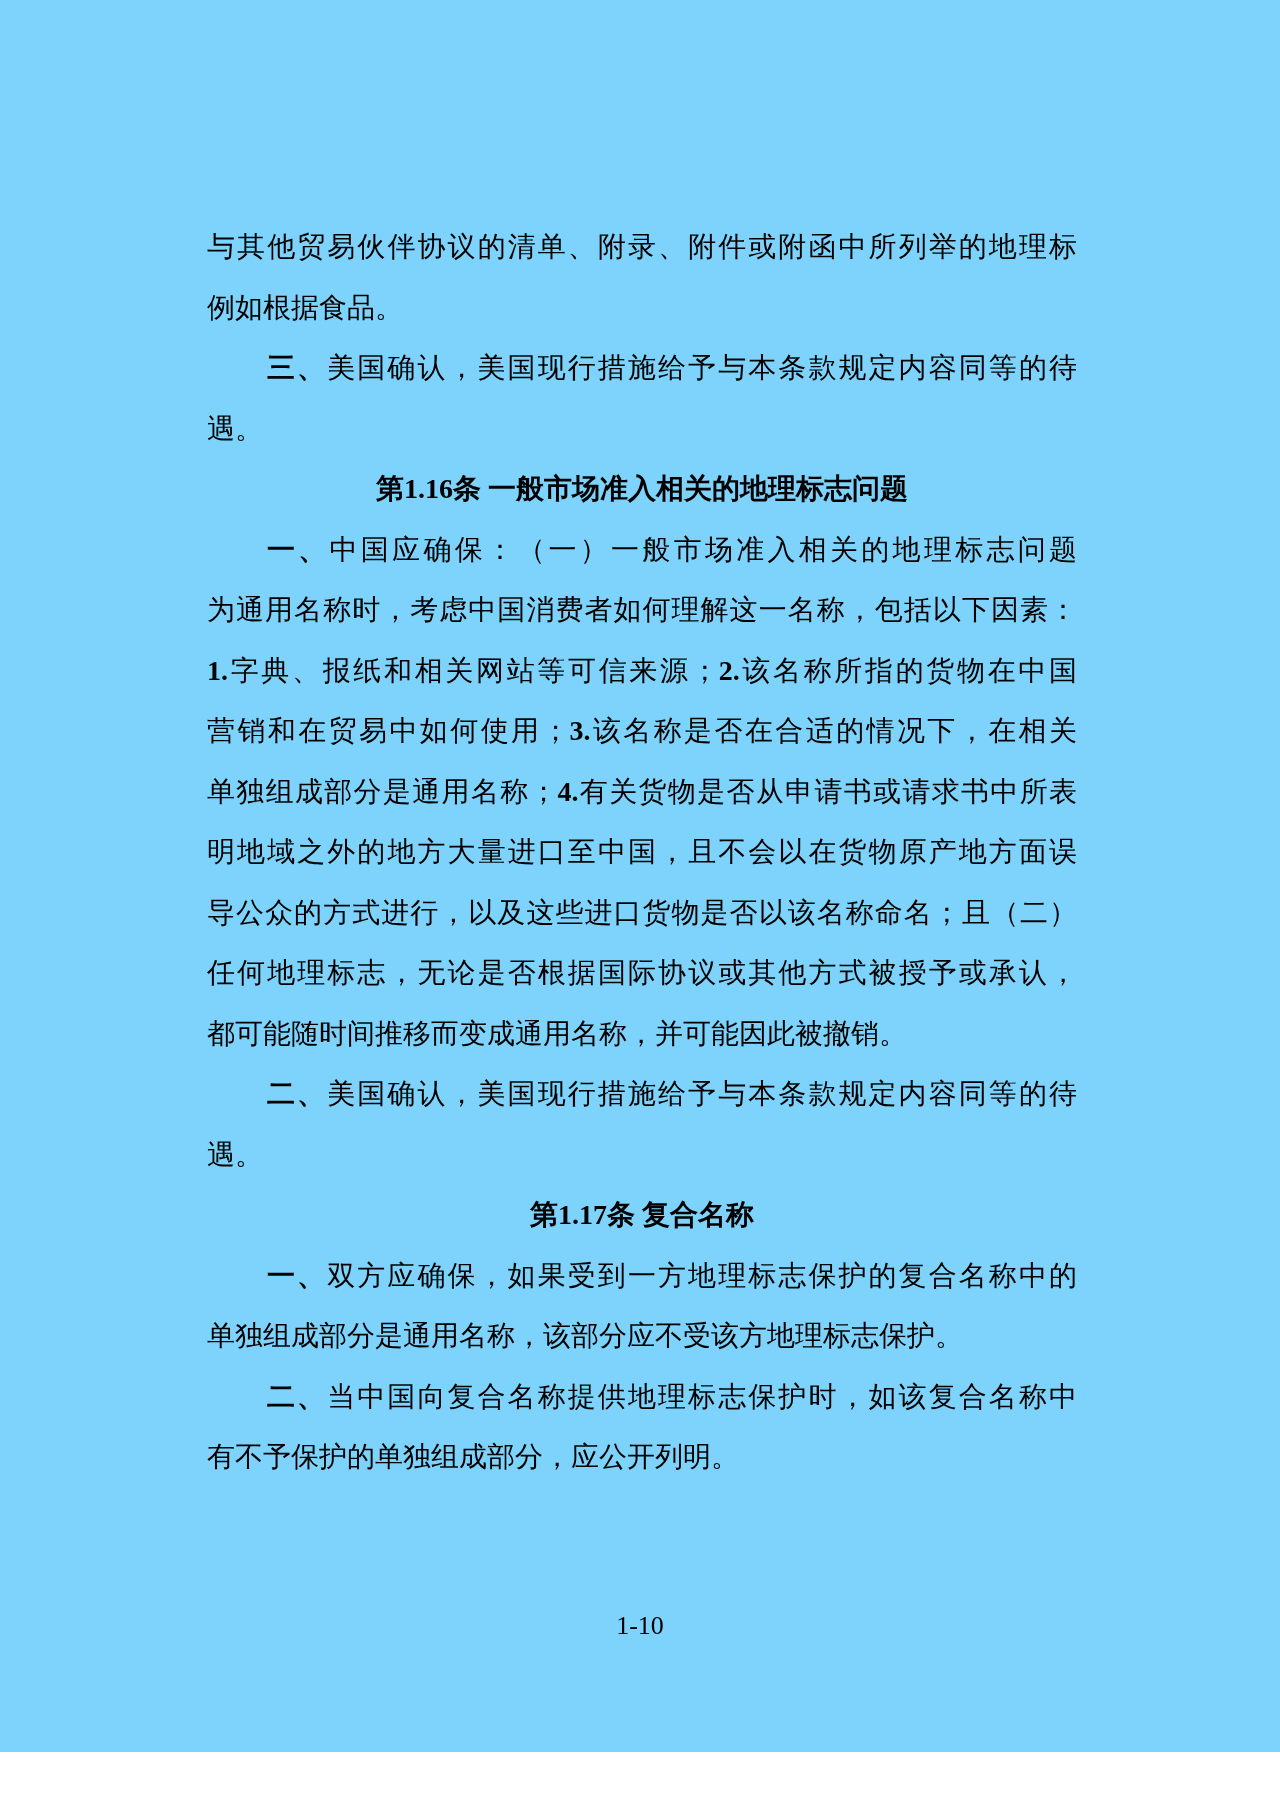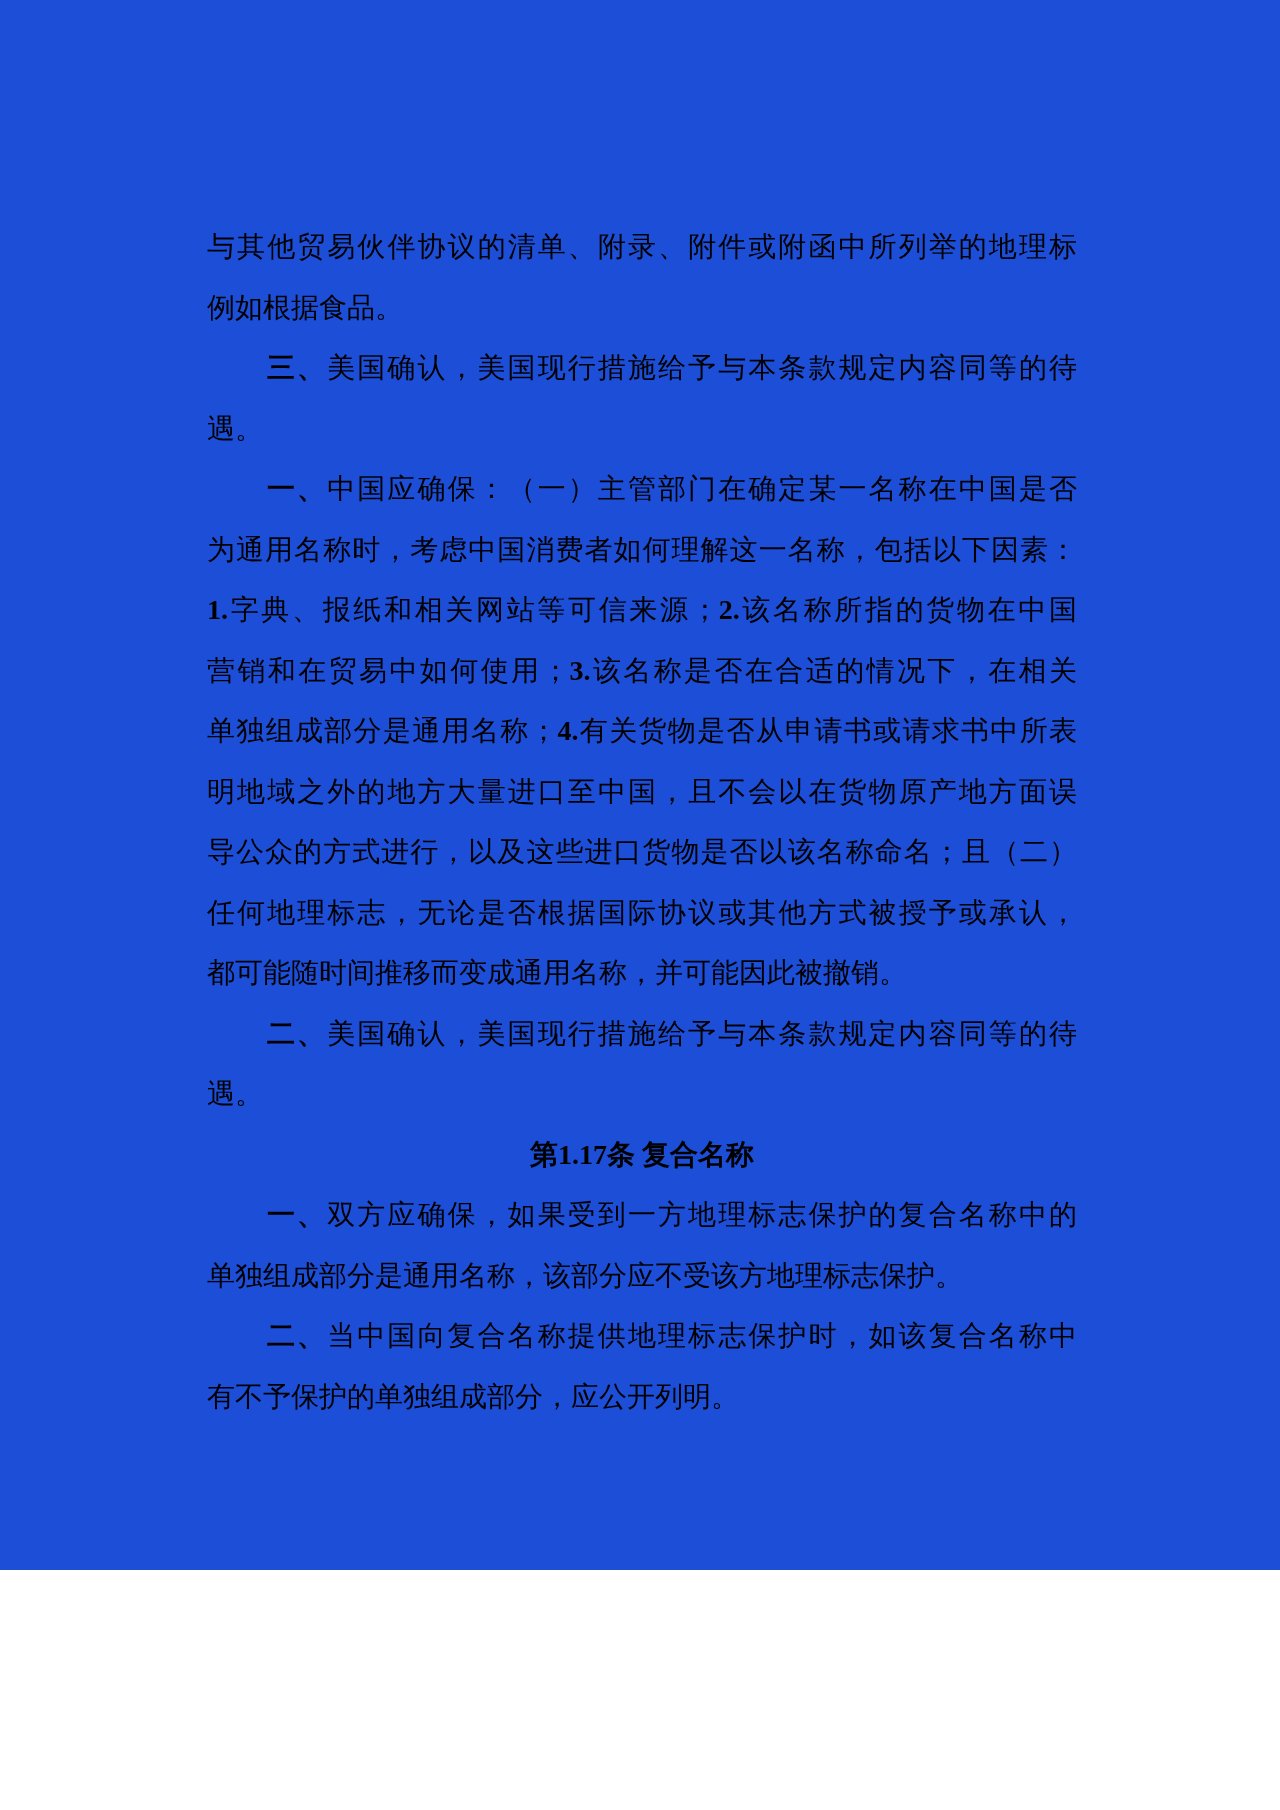--- a/index.html
+++ b/index.html
@@ -4,22 +4,22 @@
 <style>
   html, body { margin: 0; padding: 0; }
   body {
     width: 1280px; height: 1810px;
     background: #ffffff;
     font-family: "Liberation Serif", "DejaVu Serif", serif;
     color: #000000;
   }
   .page {
     position: relative;
-    width: 1280px; height: 1570px;
-    background: #1d4ed8;
+    width: 1280px; height: 1752px;
+    background: #7dd3fc;
     overflow: hidden;
   }
   .content {
     position: absolute;
     left: 207px; top: 217px;
     width: 870px;
   }
   .line {
     font-size: 28px;
     height: 60.5px;
@@ -53,21 +53,22 @@
 </style>
 </head>
 <body>
 
 <div class="page">
   <main class="content" id="content">
       <div class="line justify"><span>与其他贸易伙伴协议的清单、附录、附件或附函中所列举的地理标</span></div>
       <div class="line"><span>例如根据食品。</span></div>
       <div class="line indent justify"><span class="bold">三、</span><span>美国确认，美国现行措施给予与本条款规定内容同等的待</span></div>
       <div class="line"><span>遇。</span></div>
-      <div class="line indent justify"><span class="bold">一、</span><span>中国应确保：（一）主管部门在确定某一名称在中国是否</span></div>
+      <div class="line heading"><span class="bold">第1.16条 一般市场准入相关的地理标志问题</span></div>
+      <div class="line indent justify"><span class="bold">一、</span><span>中国应确保：（一）一般市场准入相关的地理标志问题</span></div>
       <div class="line justify"><span>为通用名称时，考虑中国消费者如何理解这一名称，包括以下因素：</span></div>
       <div class="line justify"><span class="bold">1.</span><span>字典、报纸和相关网站等可信来源；</span><span class="bold">2.</span><span>该名称所指的货物在中国</span></div>
       <div class="line justify"><span>营销和在贸易中如何使用；</span><span class="bold">3.</span><span>该名称是否在合适的情况下，在相关</span></div>
       <div class="line justify"><span>单独组成部分是通用名称；</span><span class="bold">4.</span><span>有关货物是否从申请书或请求书中所表</span></div>
       <div class="line justify"><span>明地域之外的地方大量进口至中国，且不会以在货物原产地方面误</span></div>
       <div class="line justify"><span>导公众的方式进行，以及这些进口货物是否以该名称命名；且（二）</span></div>
       <div class="line justify"><span>任何地理标志，无论是否根据国际协议或其他方式被授予或承认，</span></div>
       <div class="line"><span>都可能随时间推移而变成通用名称，并可能因此被撤销。</span></div>
       <div class="line indent justify"><span class="bold">二、</span><span>美国确认，美国现行措施给予与本条款规定内容同等的待</span></div>
       <div class="line"><span>遇。</span></div>

